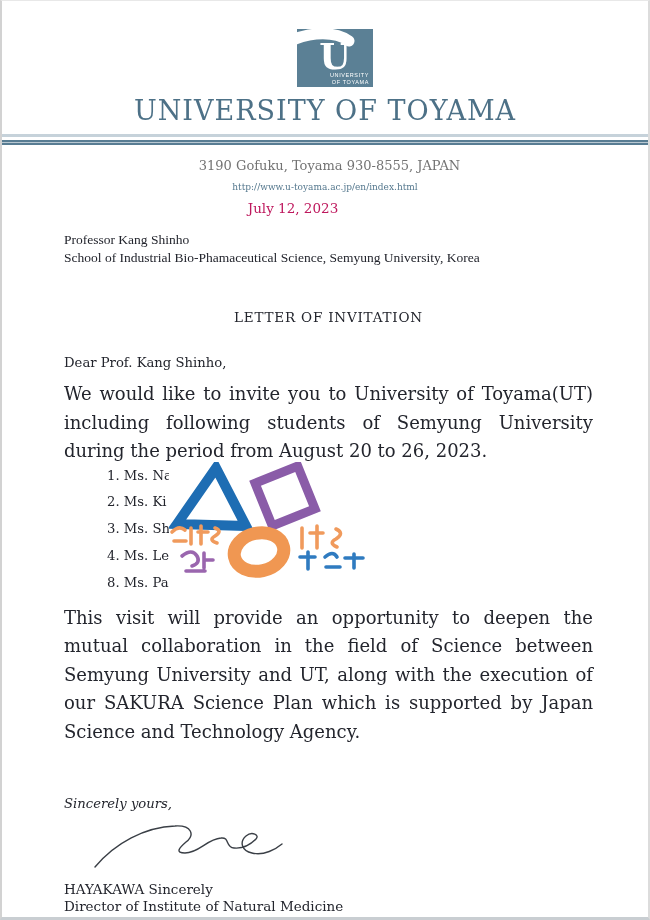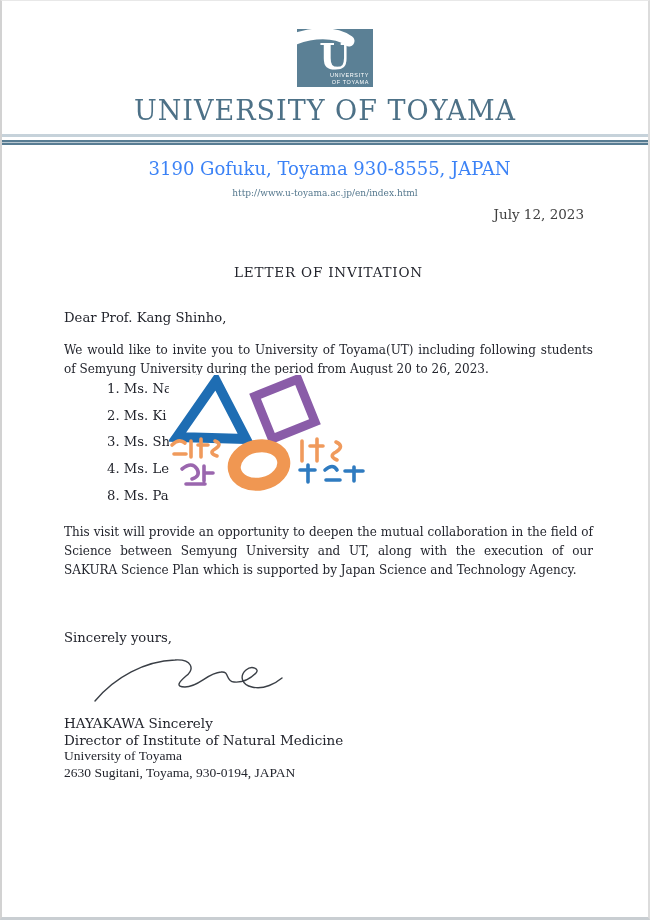--- a/index.html
+++ b/index.html
@@ -28,33 +28,33 @@
     margin-top: 3px;
   }
   .rule-light { height: 3px; background: #c6d2da; margin-top: 8px; }
   .rule-double {
     height: 5px;
     margin-top: 3px;
     background: #b9c8d2;
     border-top: 2px solid #587d93;
     border-bottom: 2px solid #587d93;
   }
-  .hq-address { text-align: center; margin-top: 13px; font-size: 18px; color: #3b82f6; padding-left: 9px; }
+  .hq-address { text-align: center; margin-top: 13px; font-size: 13px; color: #737373; padding-left: 9px; }
   .hq-url { text-align: center; margin-top: 9px; font-size: 9px; color: #55788e; }
-  .date-line { text-align: right; padding-right: 64px; margin-top: 8px; font-size: 13.5px; color: #404040; }
+  .date-line { text-align: center; padding-right: 64px; margin-top: 8px; font-size: 13.5px; color: #be185d; }
   .content { padding: 0 55px 0 62px; }
   .recipient { margin-top: 15px; font-size: 13.5px; line-height: 1.35; font-family: "Liberation Serif", serif; }
   .letter-title { text-align: center; margin-top: 42px; font-size: 13.5px; letter-spacing: 0.8px; font-weight: normal; }
   .salutation { margin-top: 30px; font-size: 13.2px; }
-  .para { margin-top: 16px; font-size: 12px; line-height: 1.58; text-align: justify; }
+  .para { margin-top: 10px; font-size: 18px; line-height: 1.58; text-align: justify; }
   .list-zone { position: relative; margin-top: 0; min-height: 128px; }
   .student-list { list-style: none; padding-left: 43px; font-size: 13.2px; }
   .student-list li { margin-bottom: 10.5px; line-height: 1; padding-top: 3px; }
   .semyung-logo { position: absolute; left: 105px; top: -4px; }
-  .closing { margin-top: 50px; font-size: 13.2px; }
+  .closing { margin-top: 50px; font-size: 13.2px; font-style: italic; }
   .signature { margin-left: 25px; margin-top: 4px; display: block; }
   .signer { margin-top: 8px; font-size: 13.5px; line-height: 1.24; }
   .signer .times { font-family: "Liberation Serif", serif; }
 </style>
 </head>
 <body>
 
 <div class="page">
 
   <div class="logo-wrap">
@@ -72,20 +72,24 @@
   <div class="rule-light"></div>
   <div class="rule-double"></div>
 
   <div class="hq-address">3190 Gofuku, Toyama 930-8555, JAPAN</div>
   <div class="hq-url">http://www.u-toyama.ac.jp/en/index.html</div>
 
   <div class="date-line">July 12, 2023</div>
 
   <div class="content">
 
+    <div class="recipient">
+      <div>Professor Kang Shinho</div>
+      <div>School of Industrial Bio-Phamaceutical Science, Semyung University, Korea</div>
+    </div>
 
     <div class="letter-title">LETTER OF INVITATION</div>
 
     <div class="salutation">Dear Prof. Kang Shinho,</div>
 
     <p class="para">We would like to invite you to University of Toyama(UT) including following students of Semyung University during the period from August 20 to 26, 2023.</p>
 
     <div class="list-zone">
       <ol class="student-list">
         <li>1. Ms. Na</li>

